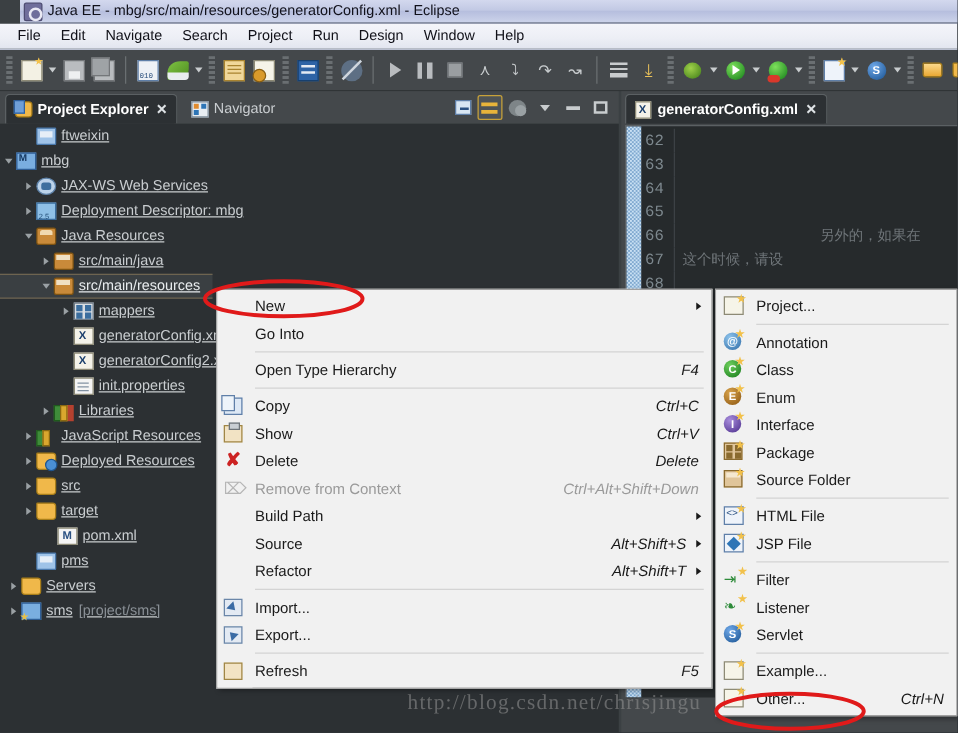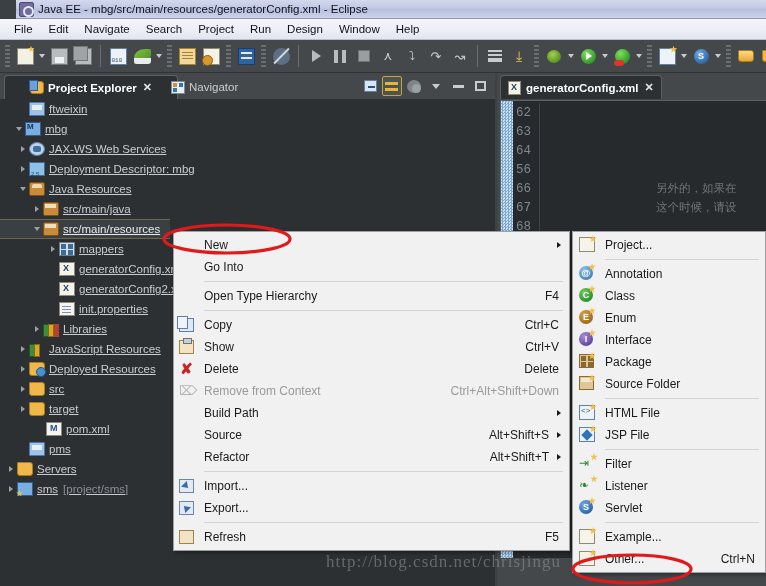--- a/index.html
+++ b/index.html
@@ -120,21 +120,21 @@
   .i-folder{width:16px;height:12px;background:#f0b84a;border:1px solid #a97e19;border-radius:1px 3px 3px 3px;}
   .i-folder-open{width:16px;height:12px;background:linear-gradient(to bottom,#fbd98c,#eaa832);border:1px solid #a97e19;border-radius:1px 3px 3px 3px;}
 
   
   .viewtabs {
     position: absolute; top: 73px; left: 0; width: 495px; height: 26px;
     background: #44484b;
   }
   .vtab {
     position: absolute; top: 2px; height: 24px; display: flex; align-items: center;
-    padding: 0 25px; font-size: 11.5px; color: #c9cdd0;
+    padding: 0 7px; font-size: 11.5px; color: #c9cdd0;
   }
   .vtab.active {
     background: #2c3033; border-top: 1px solid #5b6063;
     border-left: 1px solid #5b6063; border-right: 1px solid #5b6063;
     border-radius: 4px 4px 0 0; color: #ffffff; font-weight: bold;
   }
   .vtab .tabicon { width: 14px; height: 13px; margin-right: 4px; flex: 0 0 auto; }
   .ti-explorer { background:#f0b84a; border:1px solid #a97e19; border-radius:1px 3px 3px 3px; position:relative;}
   .ti-explorer::after{content:"";position:absolute;left:-2px;top:-2px;width:7px;height:9px;background:#6f9fd8;border:1px solid #2d5f9e;}
   .ti-nav { background:#e8edf2; border:1px solid #7d8b99; position:relative;}
@@ -251,21 +251,21 @@
     position: absolute; left: 0; top: 0; width: 28px; height: 100%;
     background: #f1f1f1;
   }
   .ctxitem {
     position: relative; height: 22px; display: flex; align-items: center;
     font-size: 12px; color: #1a1a1a; padding-left: 30px; padding-right: 8px;
     white-space: nowrap;
   }
   .ctxitem.disabled { color: #9a9a9a; }
   .ctxitem .micon { position:absolute; left:5px; top:4px; width:15px;height:14px; }
-  .ctxitem .accel { margin-left: auto; font-size: 12px; color: #1a1a1a; padding-right:2px;}
+  .ctxitem .accel { margin-left: auto; font-size: 12px; color: #1a1a1a; padding-right:2px;font-style:italic;}
   .ctxitem.disabled .accel { color:#9a9a9a; }
   .ctxitem .subarrow { margin-left: 6px; border-left: 4px solid #1a1a1a; border-top: 3.5px solid transparent; border-bottom: 3.5px solid transparent; }
   .ctxsep { height: 1px; background: #d4d4d4; margin: 3px 6px 3px 30px; }
 
   .mi-copy{background:#dde8f5;border:1px solid #5f7fa8;}
   .mi-copy::after{content:"";position:absolute;left:-3px;top:-3px;width:9px;height:11px;background:#eef4fa;border:1px solid #5f7fa8;}
   .mi-copyq{background:#dde8f5;border:1px solid #5f7fa8;}
   .mi-copyq::after{content:"";position:absolute;left:-3px;top:-2px;width:9px;height:11px;background:#eef4fa;border:1px solid #5f7fa8;}
   .mi-paste{background:#f2e3c4;border:1px solid #a08646;}
   .mi-paste::after{content:"";position:absolute;left:3px;top:-3px;width:7px;height:4px;background:#c9cfd4;border:1px solid #6d7479;}
@@ -472,21 +472,21 @@
         </div>
     </div>
   </div>
 
   <div class="explorer-wide">
     <div class="trow" style="padding-left:16px">
       <span class="twist"></span>
       <span class="ticon tk-prj"></span>
       <span>ftweixin</span>
     </div>
-    <div class="trow" style="padding-left:12px">
+    <div class="trow" style="padding-left:0">
       <span class="twist expanded"></span>
       <span class="ticon tk-mbg"></span>
       <span>mbg</span>
     </div>
     <div class="trow" style="padding-left:16px">
       <span class="twist collapsed"></span>
       <span class="ticon tk-ws"></span>
       <span>JAX-WS Web Services</span>
     </div>
     <div class="trow" style="padding-left:16px">
@@ -591,33 +591,33 @@
           <span class="lnum">63</span>
           <span class="gsep"></span>
           <span class="ctext"></span>
         </div>
         <div class="cline">
           <span class="lnum">64</span>
           <span class="gsep"></span>
           <span class="ctext"></span>
         </div>
         <div class="cline">
-          <span class="lnum">56</span>
+          <span class="lnum">65</span>
           <span class="gsep"></span>
           <span class="ctext"></span>
         </div>
         <div class="cline">
           <span class="lnum">66</span>
           <span class="gsep"></span>
           <span class="ctext" style="margin-left:110px">另外的，如果在</span>
         </div>
         <div class="cline">
           <span class="lnum">67</span>
           <span class="gsep"></span>
-          <span class="ctext" style="margin-left:110px">这个时候，请设</span>
+          <span class="ctext" style="">这个时候，请设</span>
         </div>
         <div class="cline">
           <span class="lnum">68</span>
           <span class="gsep"></span>
           <span class="ctext"></span>
         </div>
       </div>
     </div>
   </div>
 

